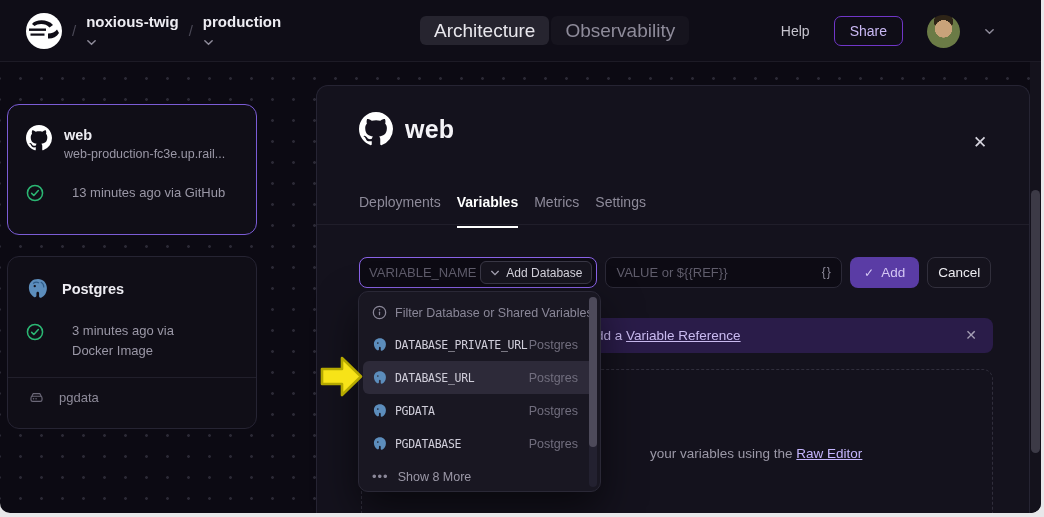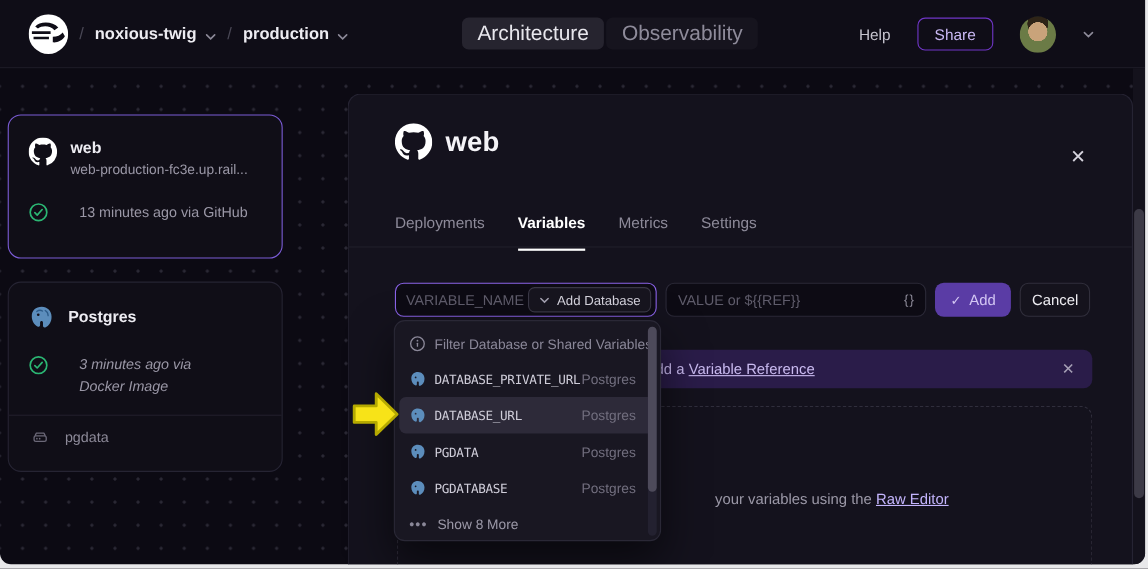--- a/index.html
+++ b/index.html
@@ -6,21 +6,21 @@
   body { background:#E8E8EA; font-family:"Liberation Sans", sans-serif; width:1044px; height:517px; overflow:hidden; }
   .stage { position:relative; width:1044px; height:517px; }
   .window { position:absolute; left:0; top:0; width:1041px; height:513px; background:#0C0A13;
             border-radius:0 0 10px 10px; overflow:hidden; }
 
   
   .navbar { position:absolute; left:0; top:0; width:100%; height:62px; background:#0F0D17;
             border-bottom:1px solid #1D1B26; display:flex; align-items:center; z-index:30; }
   .logo-wrap { margin-left:26px; width:36px; height:36px; }
   .crumb-sep { color:#4A4856; font-size:15px; margin:0 10px; }
-  .crumb { color:#EDECF2; font-weight:bold; font-size:15px; display:flex; align-items:flex-end; gap:7px; cursor:pointer; }
+  .crumb { color:#EDECF2; font-weight:bold; font-size:15px; display:flex; align-items:flex-start; gap:7px; cursor:pointer;flex-direction:column; }
   .chev { width:11px; height:11px; }
   .nav-tabs { position:absolute; left:420px; top:16px; display:flex; gap:2px; }
   .nav-pill { height:29px; padding:0 14px; border-radius:6px; font-size:19px; display:flex; align-items:center; cursor:pointer; }
   .nav-pill.active { background:#26242F; color:#E8E7ED; }
   .nav-pill.idle { background:#16141E; color:#8E8B9A; }
   .nav-right { position:absolute; right:46px; top:0; height:62px; display:flex; align-items:center; gap:24px; }
   .help { color:#C6C4CE; font-size:14px; cursor:pointer; }
   .share-btn { height:30px; padding:0 15px; border:1px solid #7036C8; border-radius:7px; background:transparent;
                color:#C9B8F3; font-size:14px; font-family:inherit; cursor:pointer; }
   .avatar { width:33px; height:33px; border-radius:50%; cursor:pointer; overflow:hidden; position:relative;
@@ -35,32 +35,32 @@
 
   
   .card { position:absolute; background:#100E17; border-radius:12px; z-index:5; }
   .card.web { left:7px; top:104px; width:250px; height:131px; border:1.4px solid #7B5CD6; }
   .card.pg  { left:7px; top:256px; width:250px; height:173px; border:1px solid #262433; }
   .card-head { display:flex; align-items:flex-start; gap:12px; padding:20px 18px 0 18px; }
   .card-title { color:#EDECF2; font-weight:bold; font-size:14.5px; line-height:1.4; }
   .card-sub { color:#9A97A6; font-size:12.5px; margin-top:2px; }
   .card-meta { display:flex; align-items:flex-start; gap:28px; padding:0 18px; color:#9A97A6; font-size:13px; line-height:1.55; }
   .card.web .card-meta { margin-top:22px; }
-  .card.pg .card-meta { margin-top:20px;font-style:italic; }
+  .card.pg .card-meta { margin-top:20px; }
   .pg-divider { border-top:1px solid #211F2B; margin-top:16px; }
   .vol-row { display:flex; align-items:center; gap:14px; padding:11px 18px 0 20px; color:#8D8A99; font-size:13px; }
 
   
   .panel { position:absolute; left:316px; top:85px; width:714px; height:432px; background:#14121D;
            border:1px solid #262433; border-bottom:none; border-radius:12px 12px 0 0; z-index:8; }
   .panel-head { position:absolute; left:42px; top:26px; display:flex; align-items:center; gap:12px; }
   .panel-title { color:#F4F3F7; font-weight:bold; font-size:25px; letter-spacing:.2px; }
   .panel-close { position:absolute; right:40px; top:48px; width:18px; height:18px; color:#D6D4DE; font-size:17px;
                  line-height:18px; text-align:center; cursor:pointer; }
-  .panel-tabs { position:absolute; left:42px; top:108px; display:flex; gap:30px; font-size:14px; }
+  .panel-tabs { position:absolute; left:42px; top:108px; display:flex; gap:16px; font-size:14px; }
   .ptab { color:#8D8A99; padding-bottom:18px; cursor:pointer; position:relative; }
   .ptab.active { color:#FFFFFF; font-weight:bold; }
   .ptab.active::after { content:""; position:absolute; left:0; right:0; bottom:0; height:2px; background:#FFFFFF; }
   .tabs-divider { position:absolute; left:0; right:0; top:138px; border-top:1px solid #201E2A; }
 
   
   .form-row { position:absolute; left:42px; top:171px; right:38px; height:31px; display:flex; }
   .var-input-wrap { position:relative; width:240px; height:31px; }
   .txt-input { width:100%; height:100%; background:#0D0B14; border:1px solid #2B2937; border-radius:8px;
                color:#EDECF2; font-size:13px; font-family:inherit; padding:0 10px; outline:none; }

